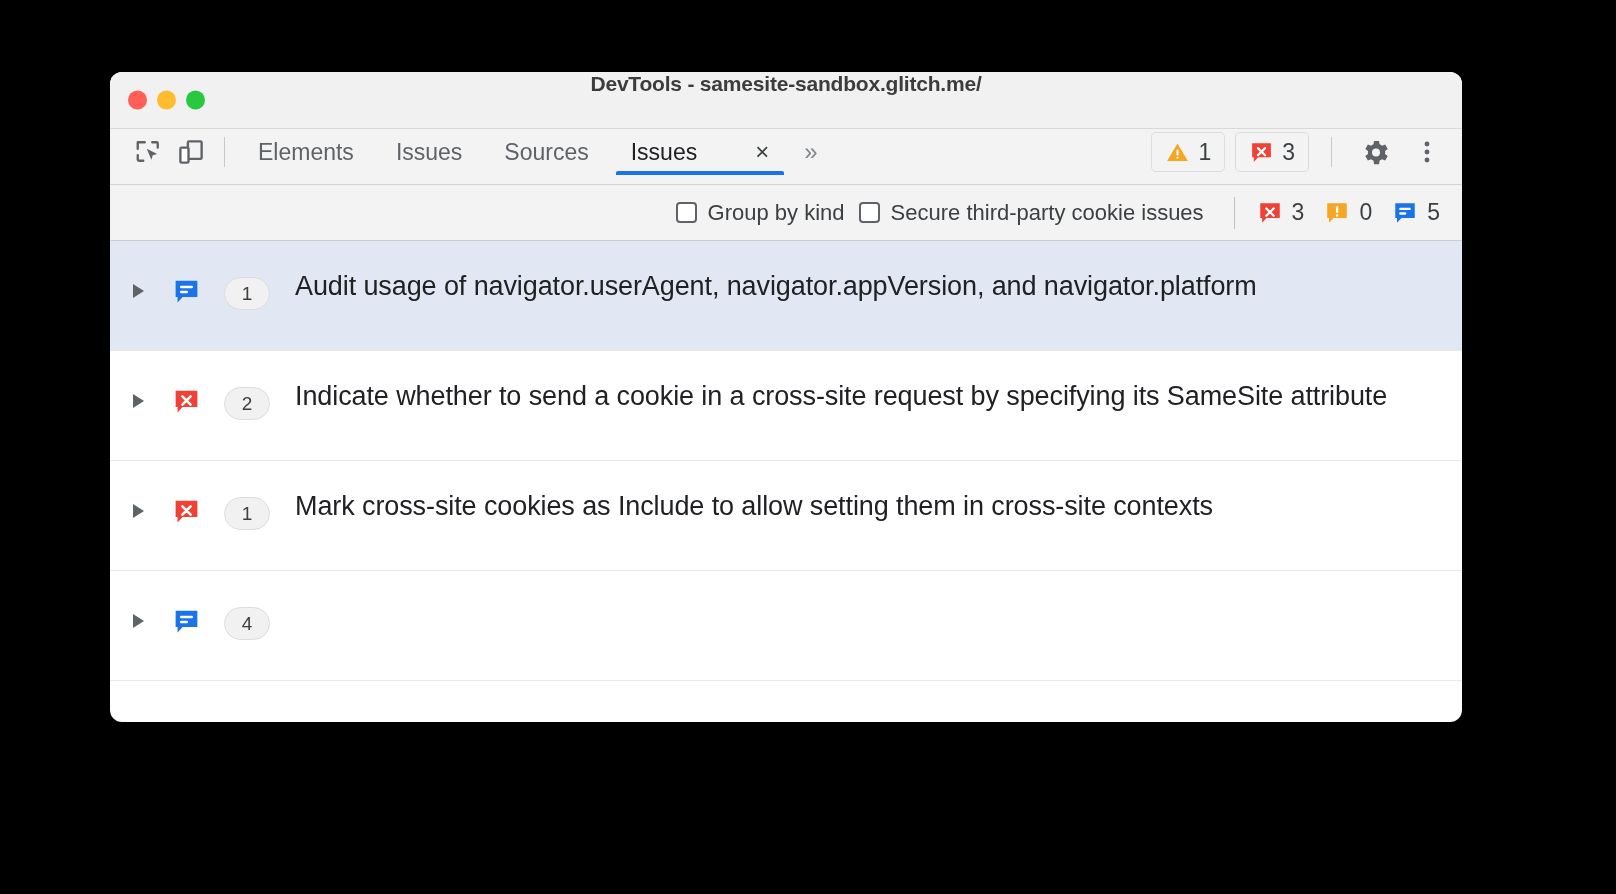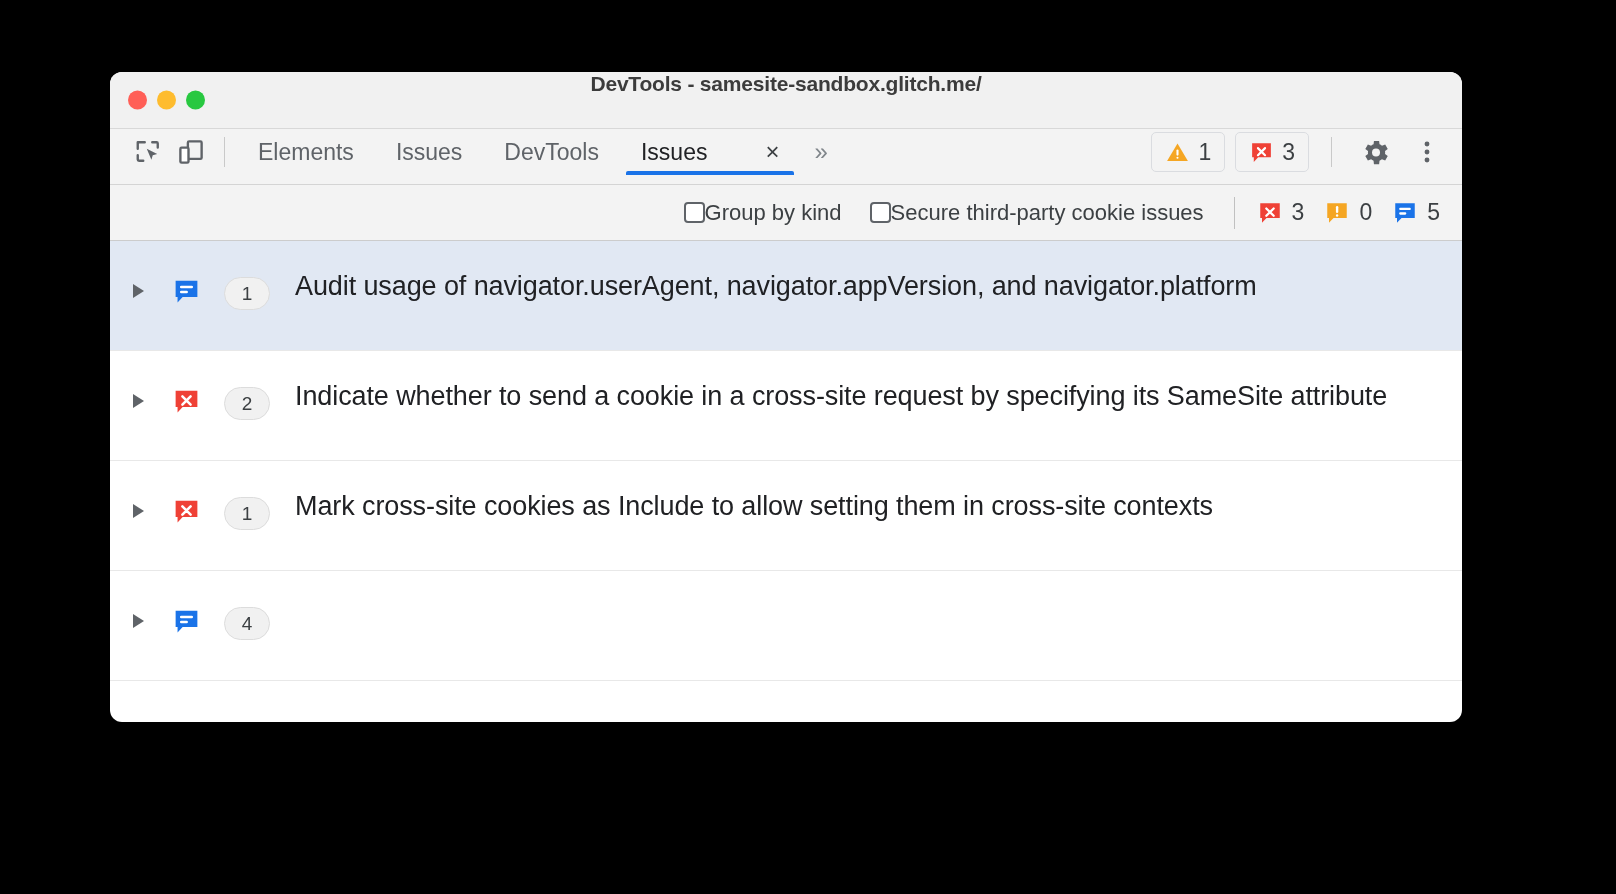--- a/index.html
+++ b/index.html
@@ -150,21 +150,22 @@
     display: flex;
     align-items: center;
     justify-content: flex-end;
     padding-right: 22px;
     gap: 0;
   }
 
   .chk-item {
     display: flex;
     align-items: center;
-    margin-left: 28px;
+    gap: 11px;
+    margin-left: 14px;
     font-size: 22px;
     color: #3c4043;
     white-space: nowrap;
   }
   .chkbox {
     width: 21px; height: 21px;
     border: 2px solid #5f6368;
     border-radius: 4px;
     background: #ffffff;
     flex: none;
@@ -279,21 +280,21 @@
       <div class="vsep"></div>
 
       <div class="tabs">
         <div class="tab">
           <span>Elements</span>
         </div>
         <div class="tab">
           <span>Issues</span>
         </div>
         <div class="tab">
-          <span>DevTools</span>
+          <span>Sources</span>
         </div>
         <div class="tab active">
           <span>Issues</span>
           <span class="tab-close">×</span>
         </div>
         <div class="more-tabs">»</div>
       </div>
 
       <div class="tabbar-right">
 

